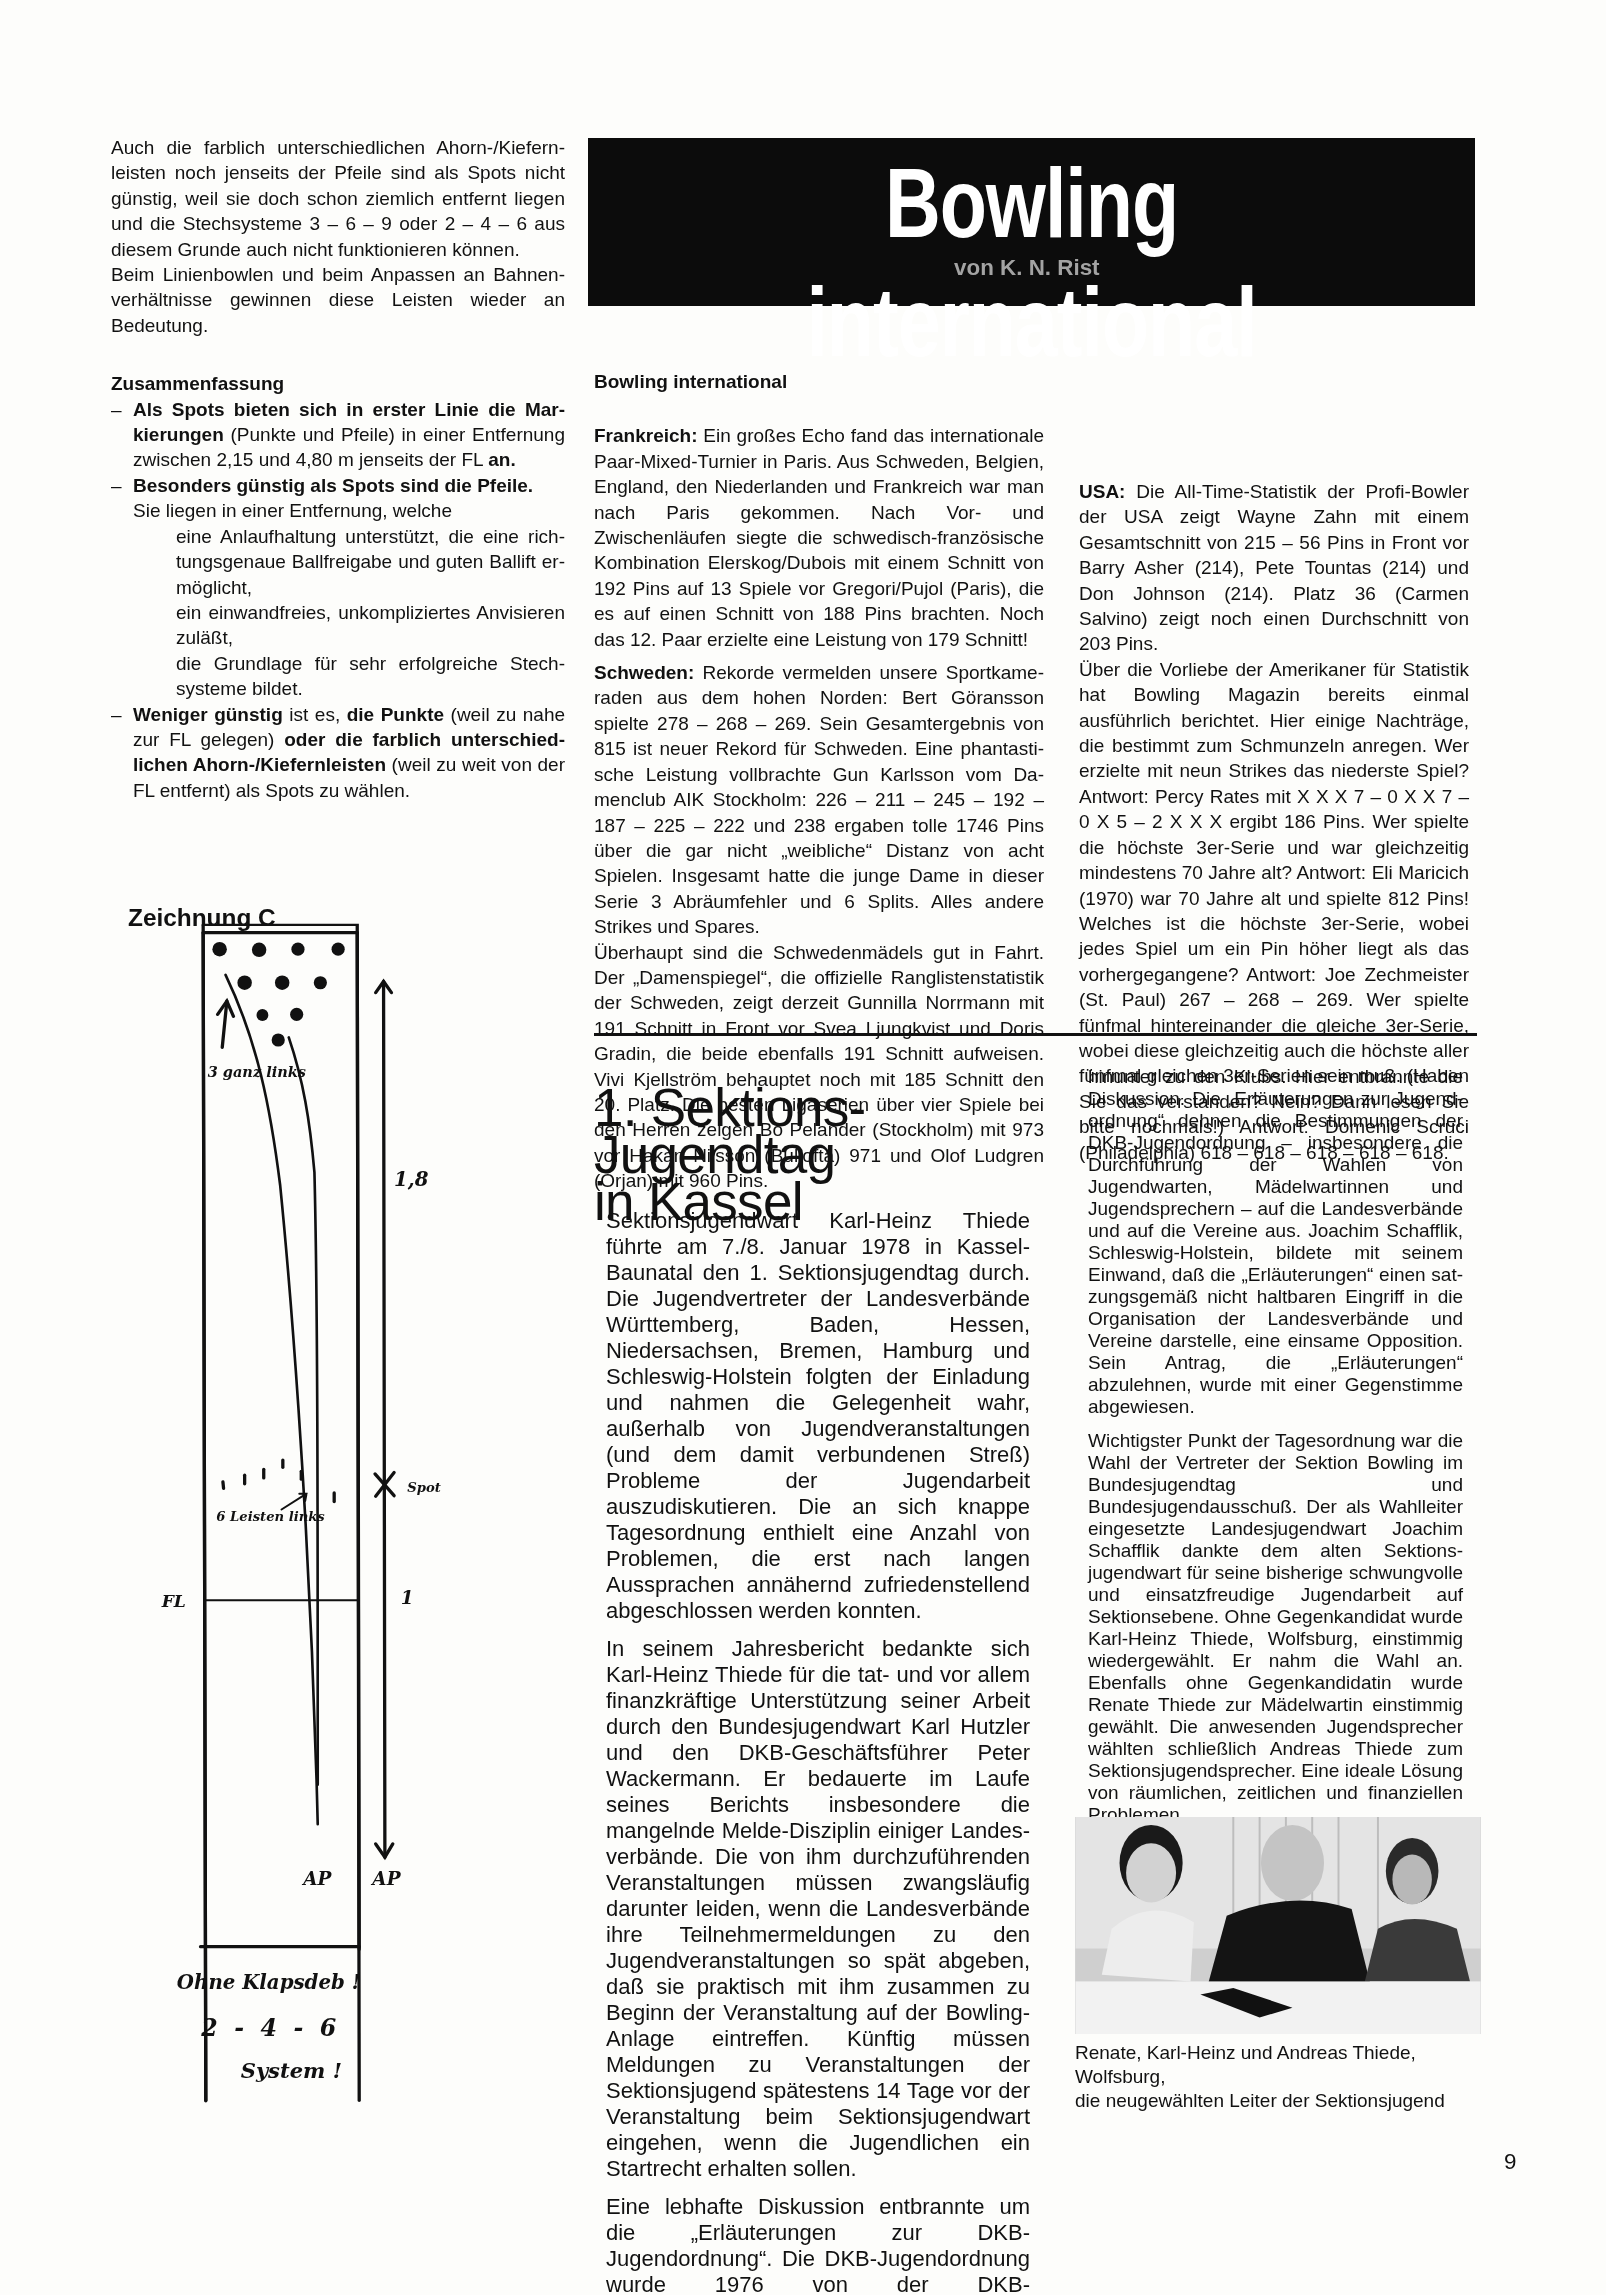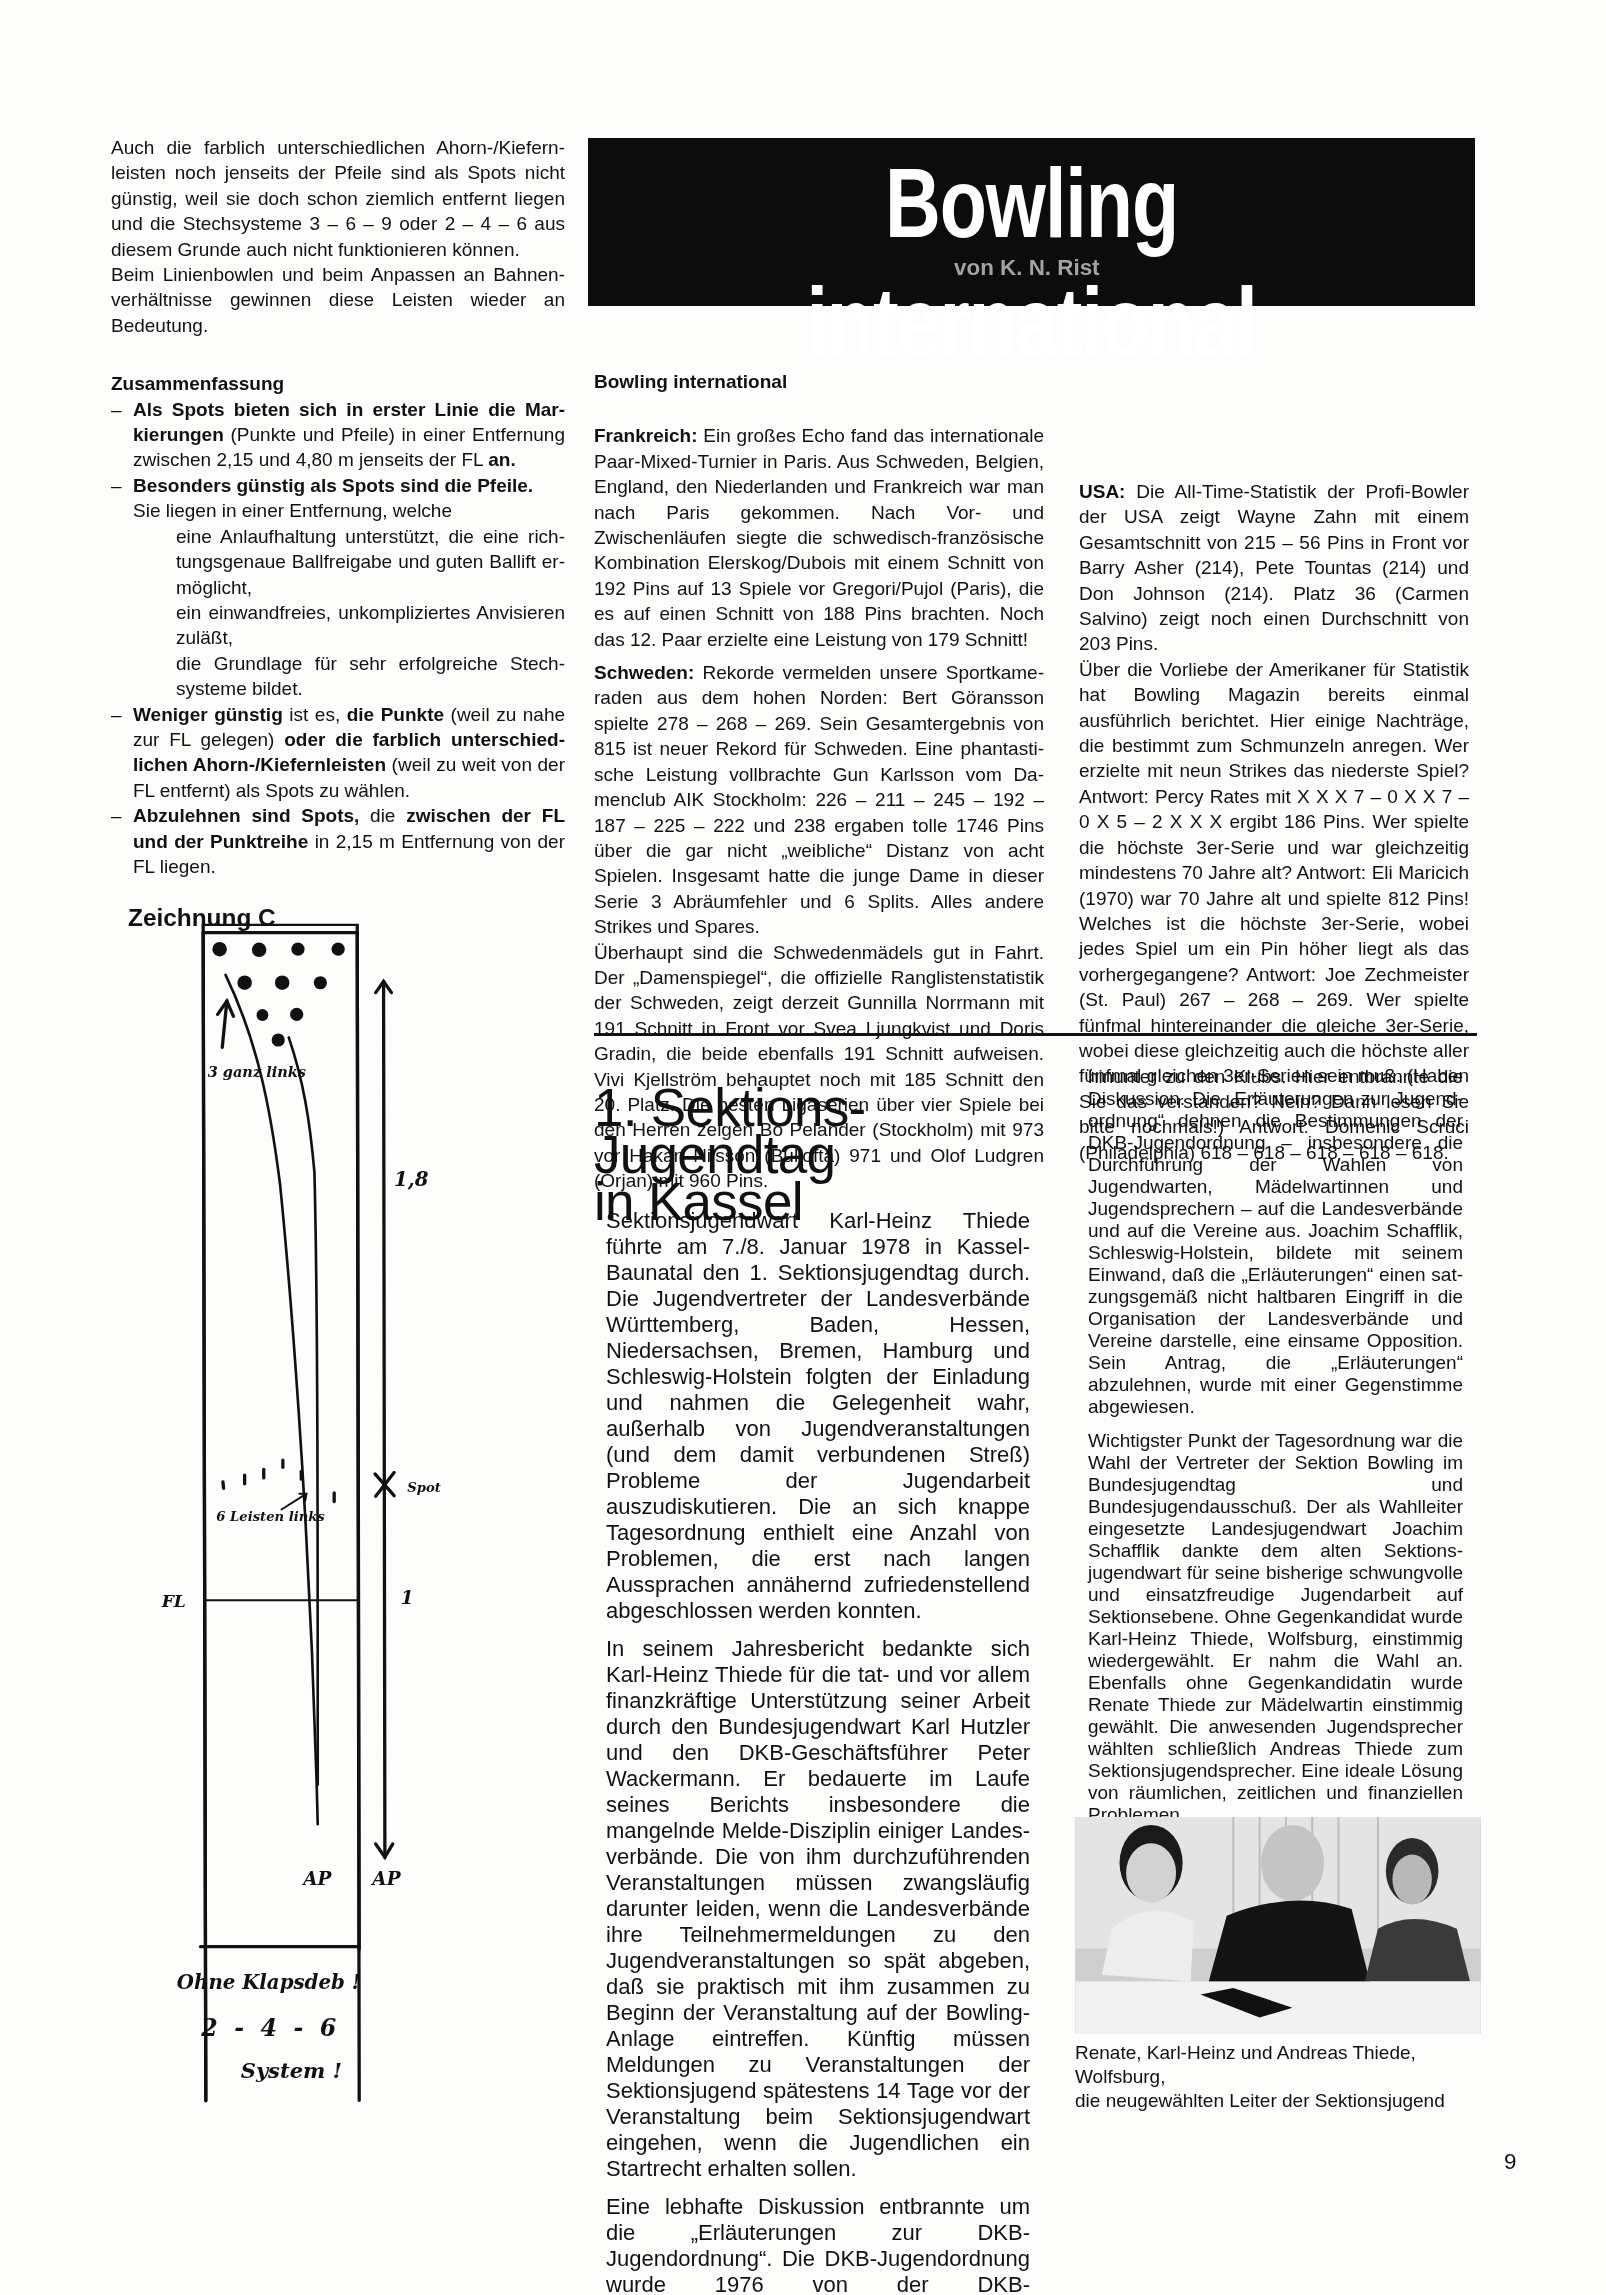--- a/index.html
+++ b/index.html
@@ -41,21 +41,20 @@
   <p>Beim Linienbowlen und beim Anpassen an Bahnen­verhältnisse gewinnen diese Leisten wieder an Bedeutung.</p>
   <p class="sub-head">Zusammenfassung</p>
   <ul class="summary">
     <li><b>Als Spots bieten sich in erster Linie die Mar­kierungen</b><span> (Punkte und Pfeile) in einer Entfernung zwischen 2,15 und 4,80 m jenseits der FL </span><b>an.</b></li>
     <li><b>Besonders günstig als Spots sind die Pfeile.</b><br><span>Sie liegen in einer Entfernung, welche</span>
       <div class="indent">eine Anlaufhaltung unterstützt, die eine rich­tungsgenaue Ballfreigabe und guten Ballift er­möglicht,</div>
       <div class="indent">ein einwandfreies, unkompliziertes Anvisieren zuläßt,</div>
       <div class="indent">die Grundlage für sehr erfolgreiche Stech­systeme bildet.</div>
     </li>
     <li><b>Weniger günstig</b><span> ist es, </span><b>die Punkte</b><span> (weil zu nahe zur FL gelegen) </span><b>oder die farblich unterschied­lichen Ahorn-/Kiefernleisten</b><span> (weil zu weit von der FL entfernt) als Spots zu wählen.</span></li>
-    <li><b>Abzulehnen sind Spots,</b><span> die </span><b>zwischen der FL und der Punktreihe</b><span> in 2,15 m Entfernung von der FL liegen.</span></li>
   </ul>
 </div>
 
 <div class="fig-label">Zeichnung C</div>
 
 <svg id="drawing" width="435" height="1251" viewBox="0 0 660 1900">
   <g stroke="#111" fill="none" stroke-width="5" stroke-linecap="round">
 
     <path d="M 88 36 L 322 36 L 325 2715 M 88 36 L 92 2715" transform="scale(1,0.6667)"></path>
     <line x1="88" y1="36" x2="92" y2="1810"></line>

